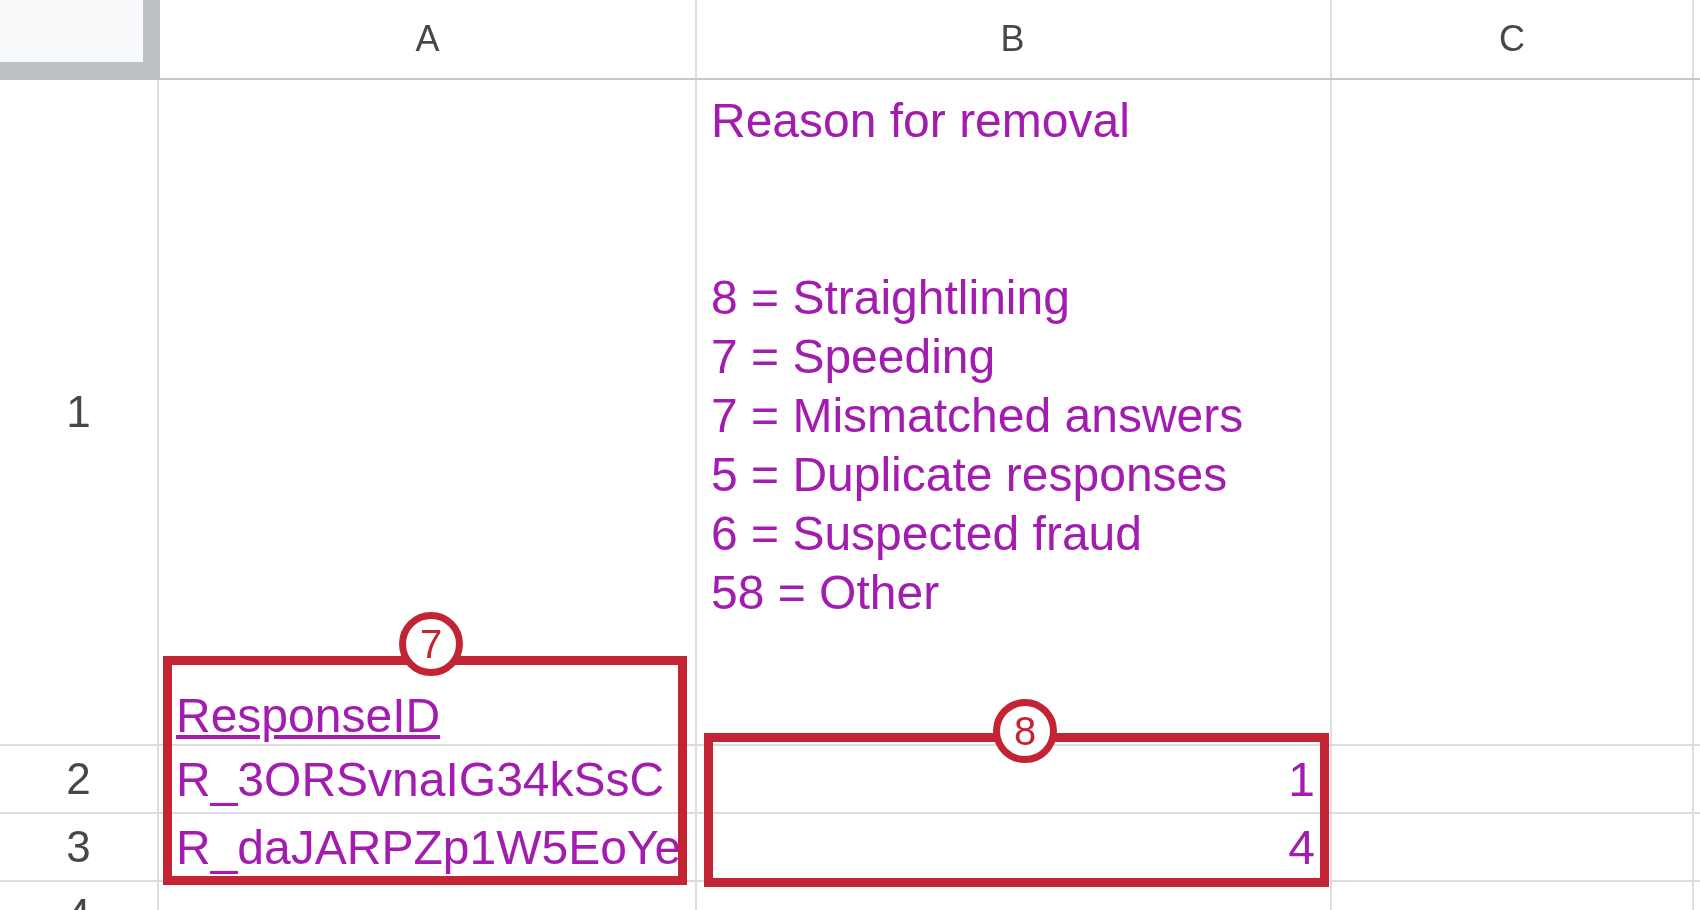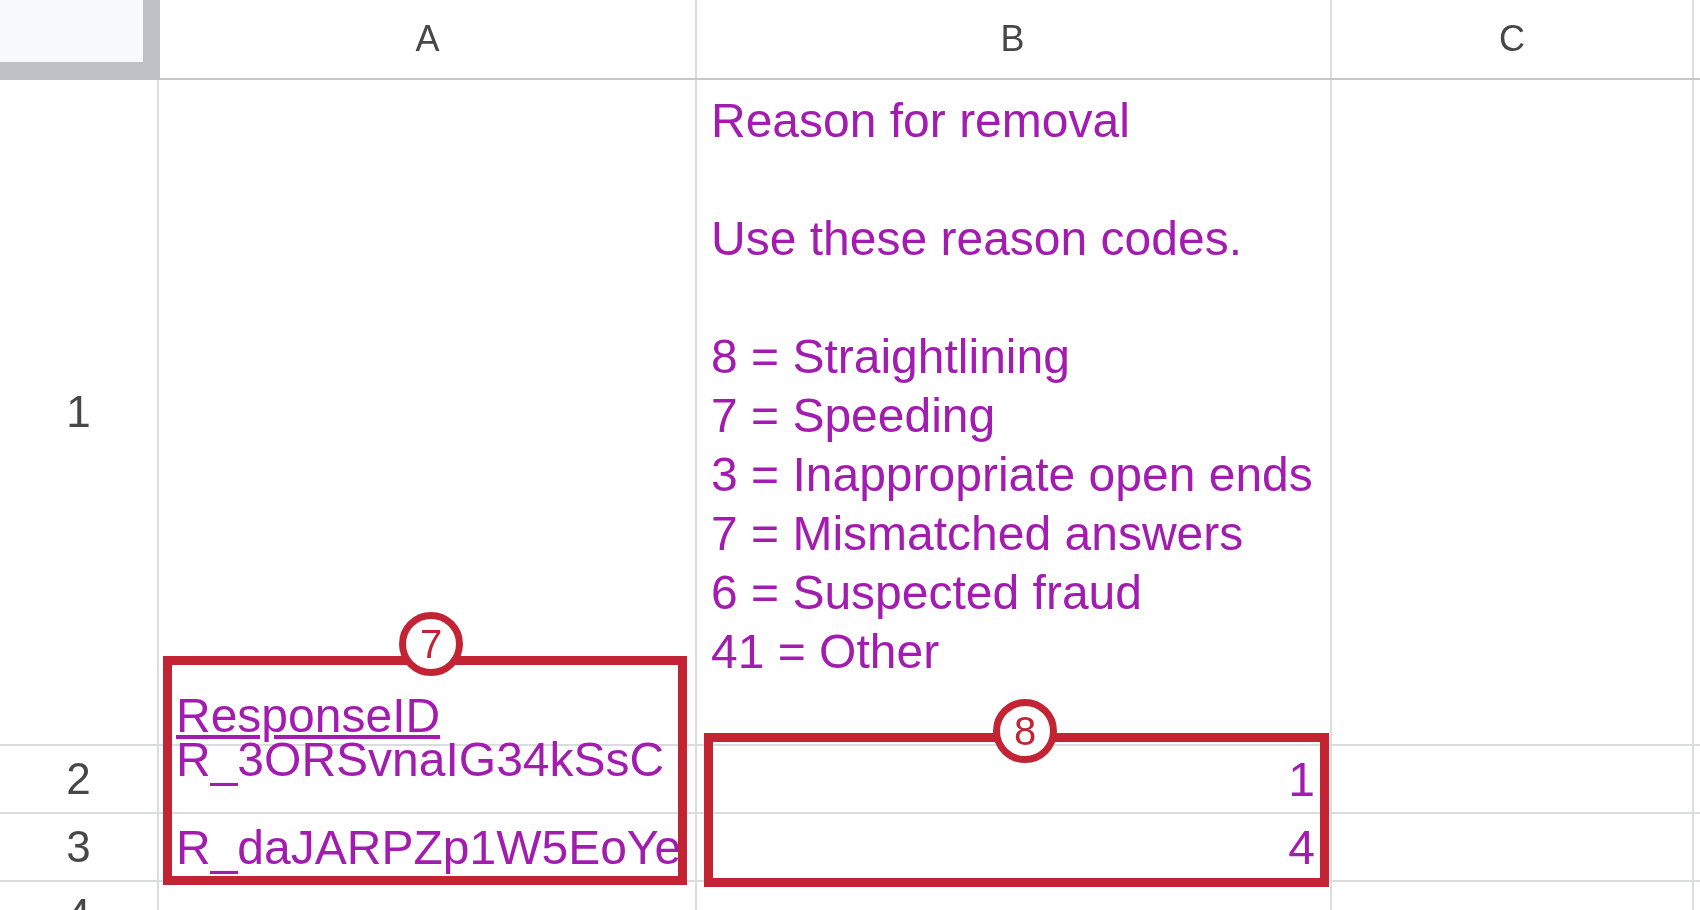--- a/index.html
+++ b/index.html
@@ -32,21 +32,21 @@
   }
   #row1{top:80px;height:664px;}
   #row2{top:746px;height:66px;}
   #row3{top:814px;height:66px;}
   #row4{top:882px;height:66px;}
   
   .cell-text{color:#a21caf;font-size:48px;white-space:nowrap;}
   #cellA1{position:absolute;left:176px;top:686px;height:59px;line-height:59px;text-decoration:underline;}
   #cellB1{position:absolute;left:711px;top:91px;width:600px;}
   #cellB1 .b1-line{height:59px;line-height:59px;}
-  #cellA2{position:absolute;left:176px;top:726px;height:66px;display:flex;align-items:center;}
+  #cellA2{position:absolute;left:176px;top:746px;height:66px;display:flex;align-items:center;}
   #cellA3{position:absolute;left:176px;top:814px;height:66px;display:flex;align-items:center;text-align:center;}
   #cellB2{position:absolute;left:697px;top:746px;width:618px;height:66px;
           display:flex;align-items:center;justify-content:flex-end;}
   #cellB3{position:absolute;left:697px;top:814px;width:618px;height:66px;
           display:flex;align-items:center;justify-content:flex-end;}
   
   .anno-box{position:absolute;box-sizing:border-box;border:9px solid #c22433;background:transparent;}
   #annoBox7{left:163px;top:656px;width:524px;height:229px;}
   #annoBox8{left:704px;top:733px;width:625px;height:154px;}
   .anno-badge{
@@ -79,28 +79,27 @@
   <div id="colC" class="col-header">C</div>
 
   <div id="row1" class="row-header">1</div>
   <div id="row2" class="row-header">2</div>
   <div id="row3" class="row-header">3</div>
   <div id="row4" class="row-header">4</div>
 
   <div id="cellB1" class="cell-text">
       <div class="b1-line">Reason for removal</div>
       <div class="b1-line">&nbsp;</div>
-      <div class="b1-line">Use these reason codes.</div>
       <div class="b1-line">&nbsp;</div>
       <div class="b1-line">8 = Straightlining</div>
       <div class="b1-line">7 = Speeding</div>
-      <div class="b1-line">3 = Inappropriate open ends</div>
       <div class="b1-line">7 = Mismatched answers</div>
+      <div class="b1-line">5 = Duplicate responses</div>
       <div class="b1-line">6 = Suspected fraud</div>
-      <div class="b1-line">41 = Other</div>
+      <div class="b1-line">58 = Other</div>
     </div>
   <div id="cellA1" class="cell-text">ResponseID</div>
   <div id="cellA2" class="cell-text">R_3ORSvnaIG34kSsC</div>
   <div id="cellB2" class="cell-text">1</div>
   <div id="cellA3" class="cell-text">R_daJARPZp1W5EoYe</div>
   <div id="cellB3" class="cell-text">4</div>
 
   <div id="annoBox7" class="anno-box"></div>
   <div id="annoBox8" class="anno-box"></div>
   <div id="annoBadge7" class="anno-badge">7</div>

